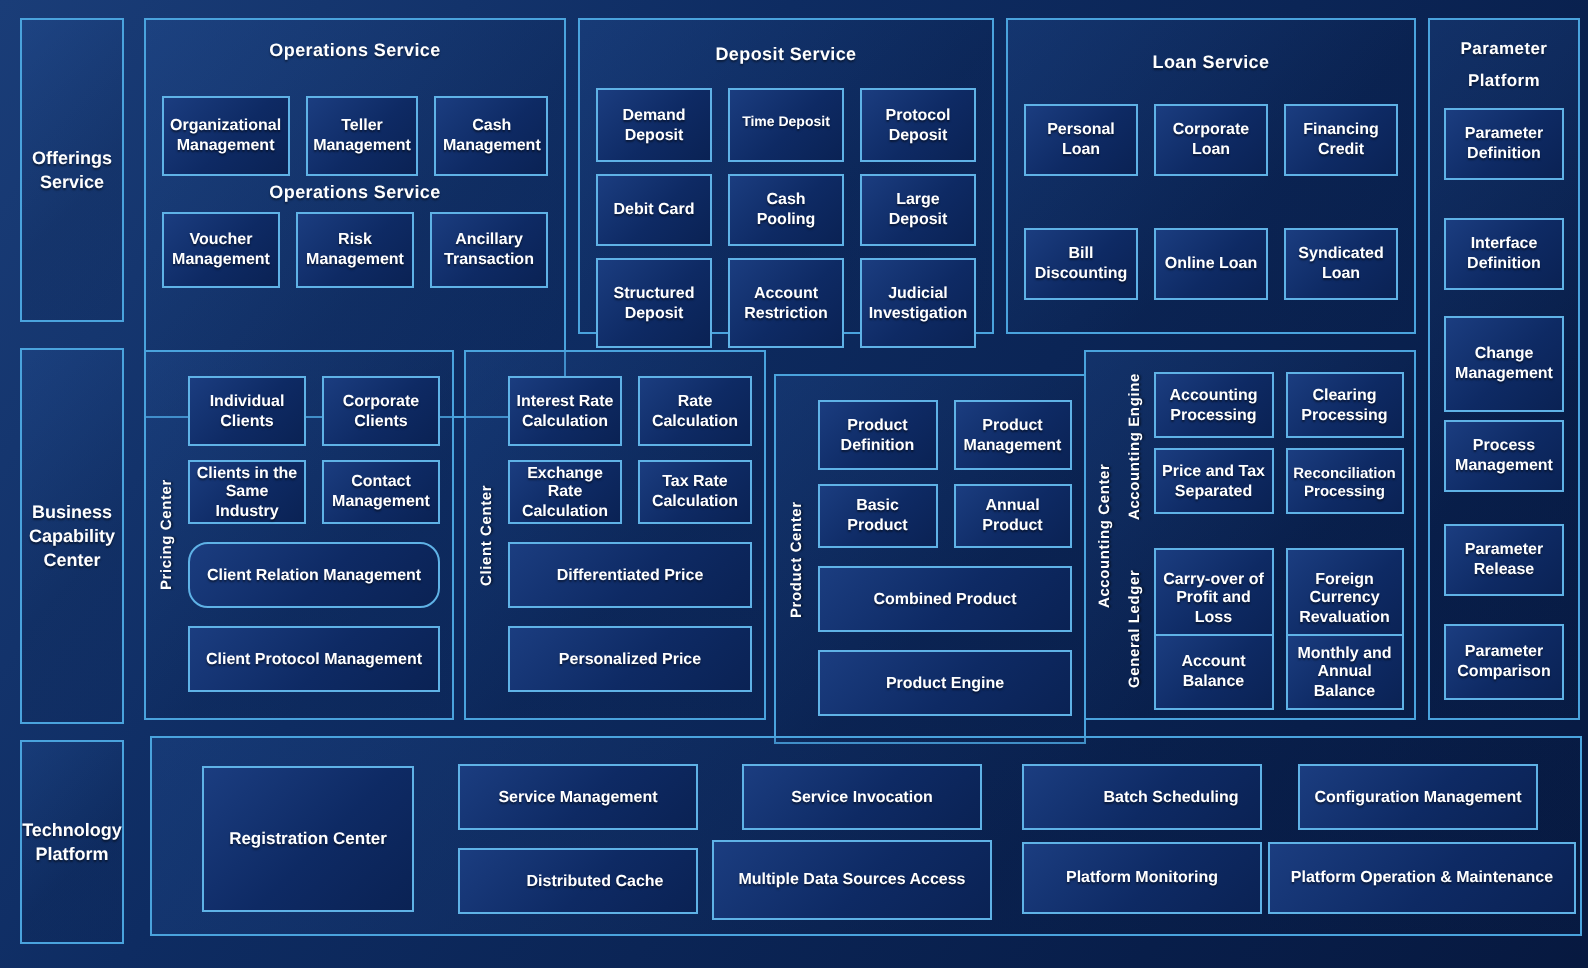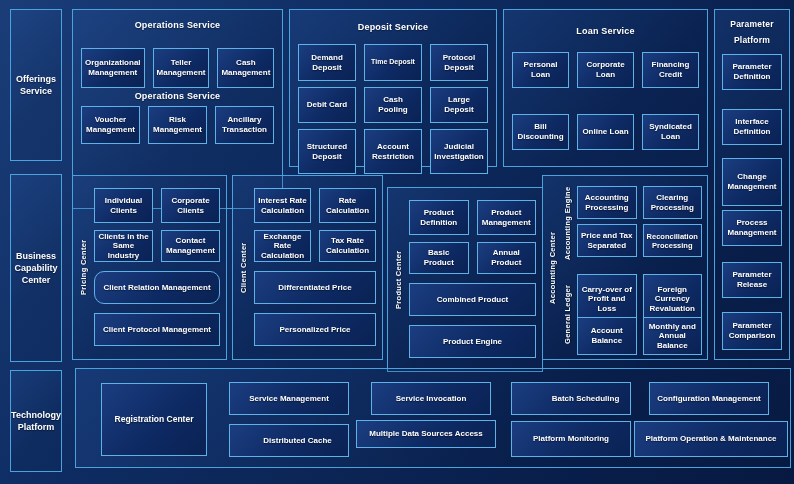--- a/index.html
+++ b/index.html
@@ -172,16 +172,16 @@
 
 <div class="abs panel" style="left:75px;top:368px;width:716px;height:100px;">
   <div class="cell abs" style="left:25px;top:14px;width:106px;height:73px;font-size:8.5px;">Registration Center</div>
 
   <div class="cell abs" style="left:153px;top:13px;width:120px;height:33px;">Service Management</div>
   <div class="cell abs" style="left:295px;top:13px;width:120px;height:33px;">Service Invocation</div>
   <div class="cell abs" style="left:435px;top:13px;width:120px;height:33px;padding-left:32px;">Batch Scheduling</div>
   <div class="cell abs" style="left:573px;top:13px;width:120px;height:33px;">Configuration Management</div>
 
   <div class="cell abs" style="left:153px;top:55px;width:120px;height:33px;padding-left:20px;">Distributed Cache</div>
-  <div class="cell abs" style="left:280px;top:51px;width:140px;height:28px;">Multiple Data Sources Access</div>
+  <div class="cell abs" style="left:280px;top:51px;width:140px;height:40px;">Multiple Data Sources Access</div>
   <div class="cell abs" style="left:435px;top:52px;width:120px;height:36px;">Platform Monitoring</div>
   <div class="cell abs" style="left:558px;top:52px;width:154px;height:36px;">Platform Operation &amp; Maintenance</div>
 </div>
 
 </body></html>

